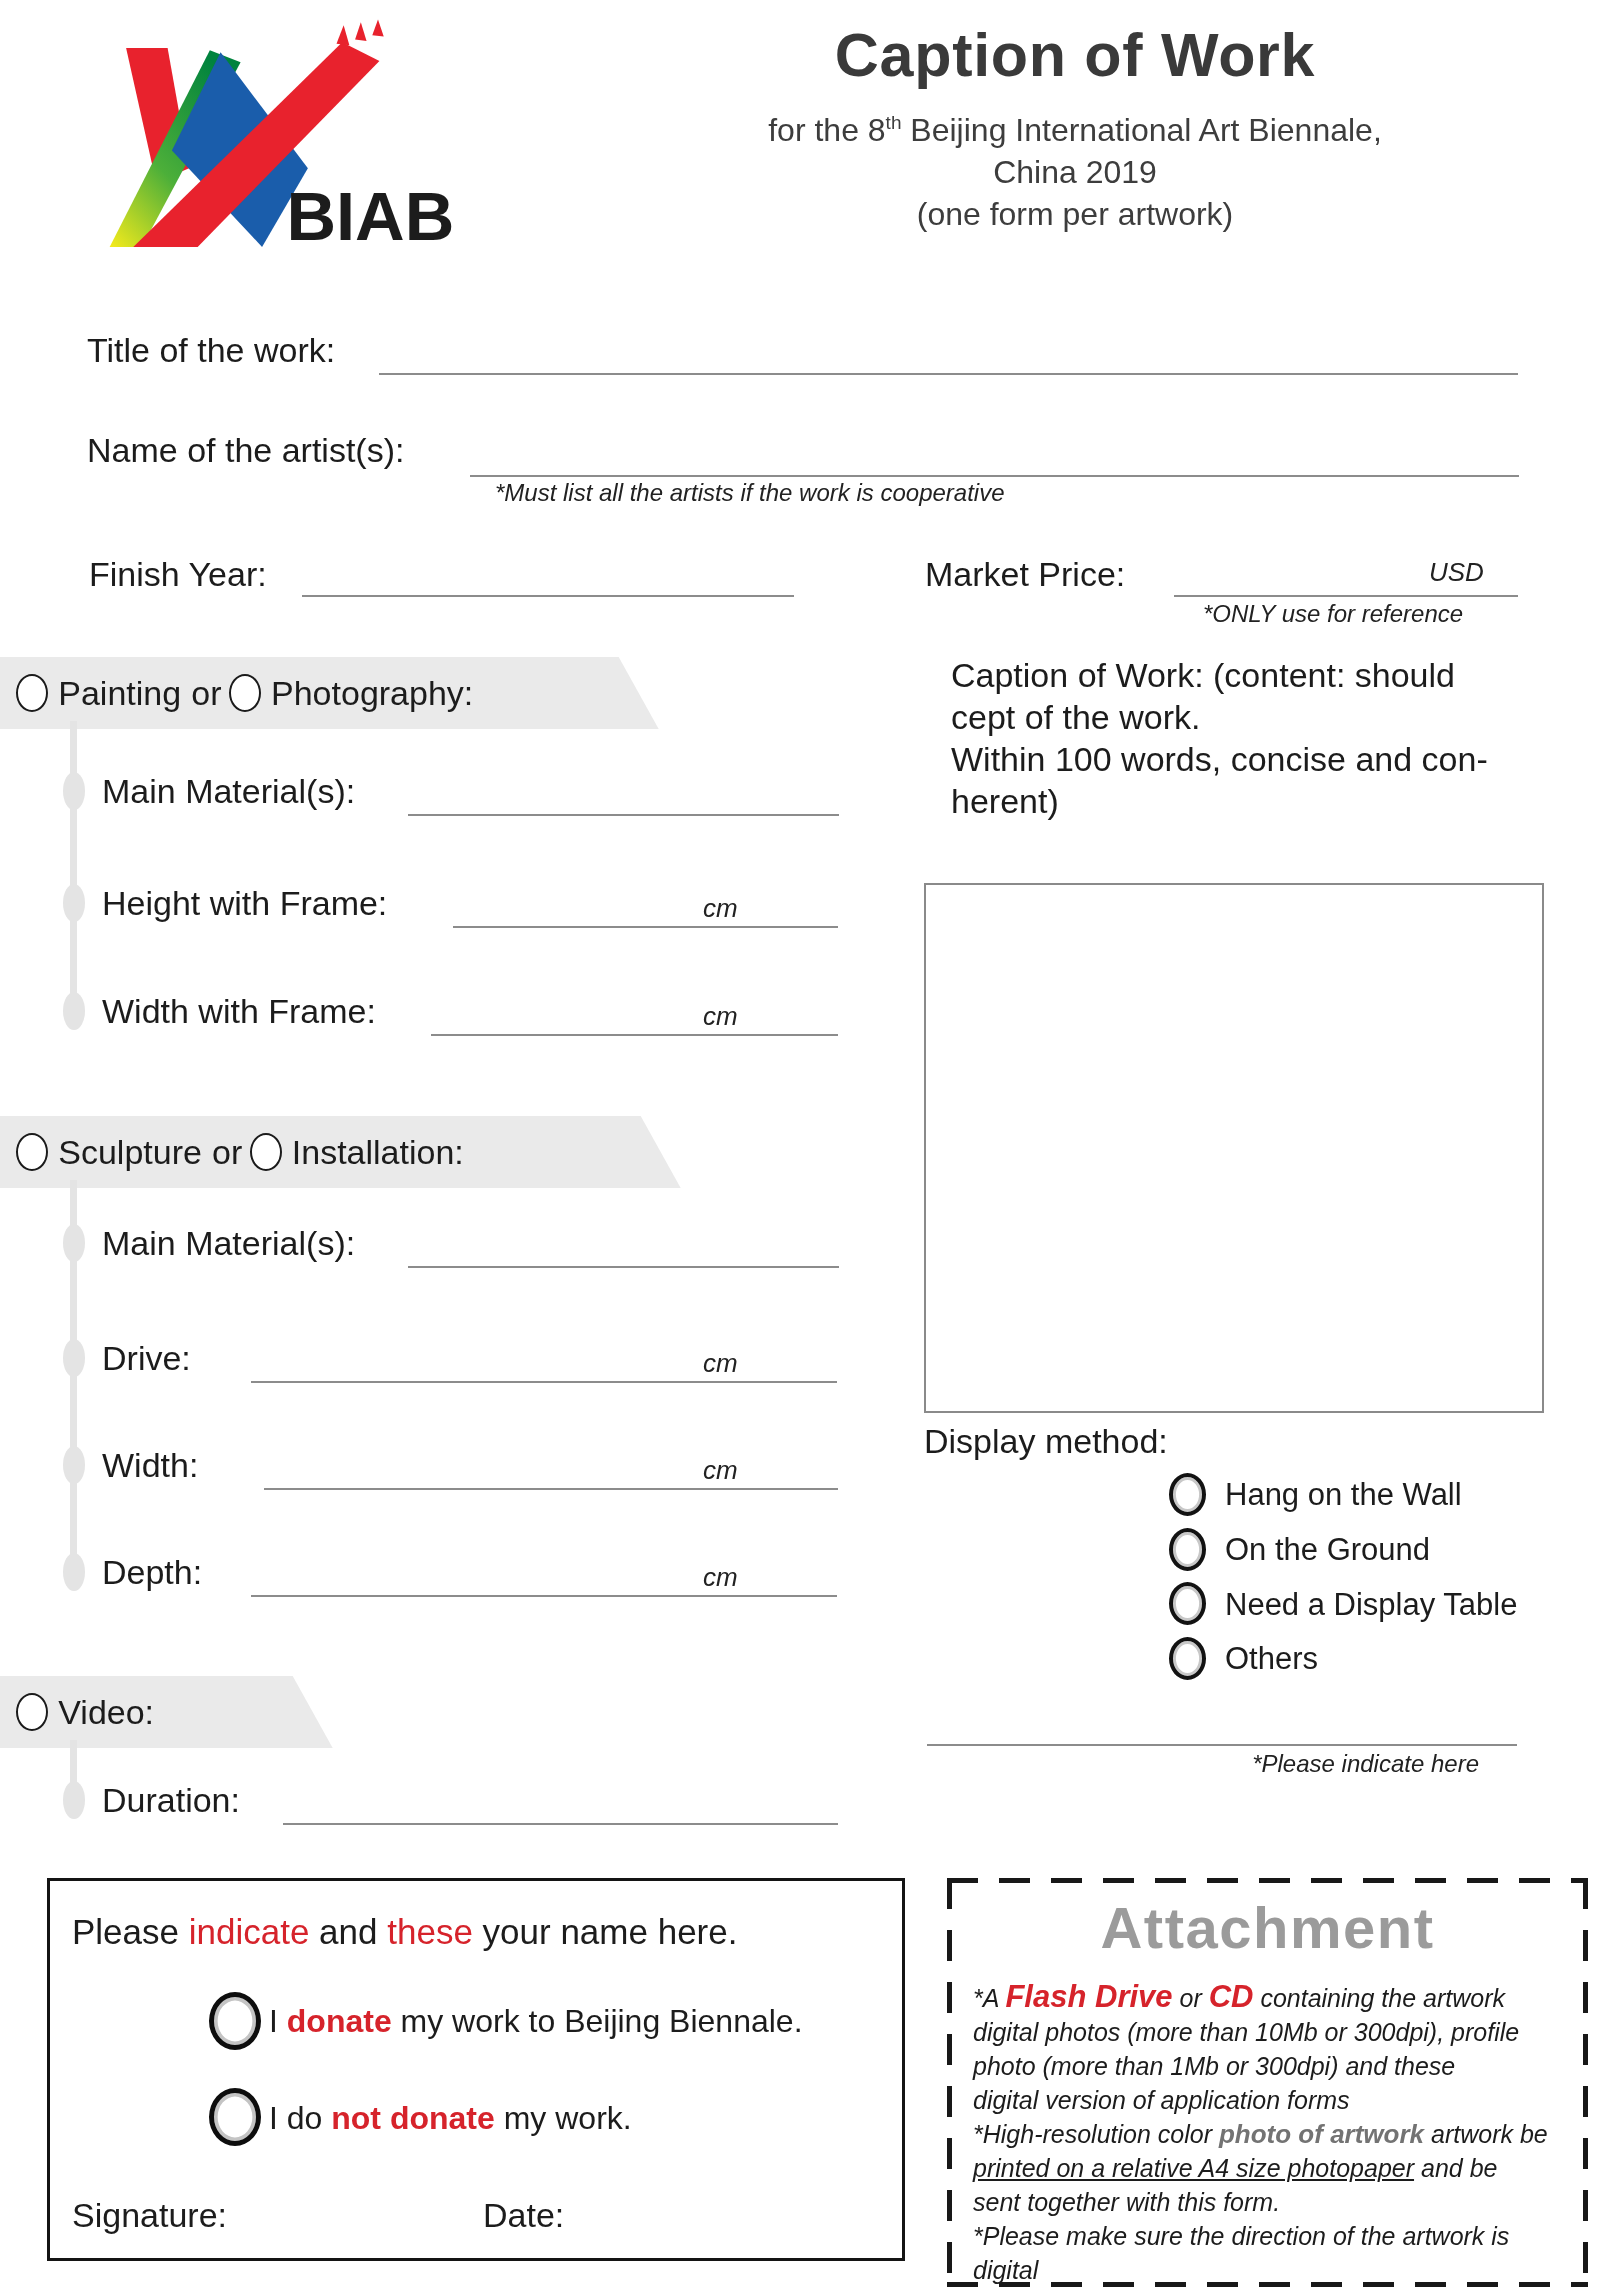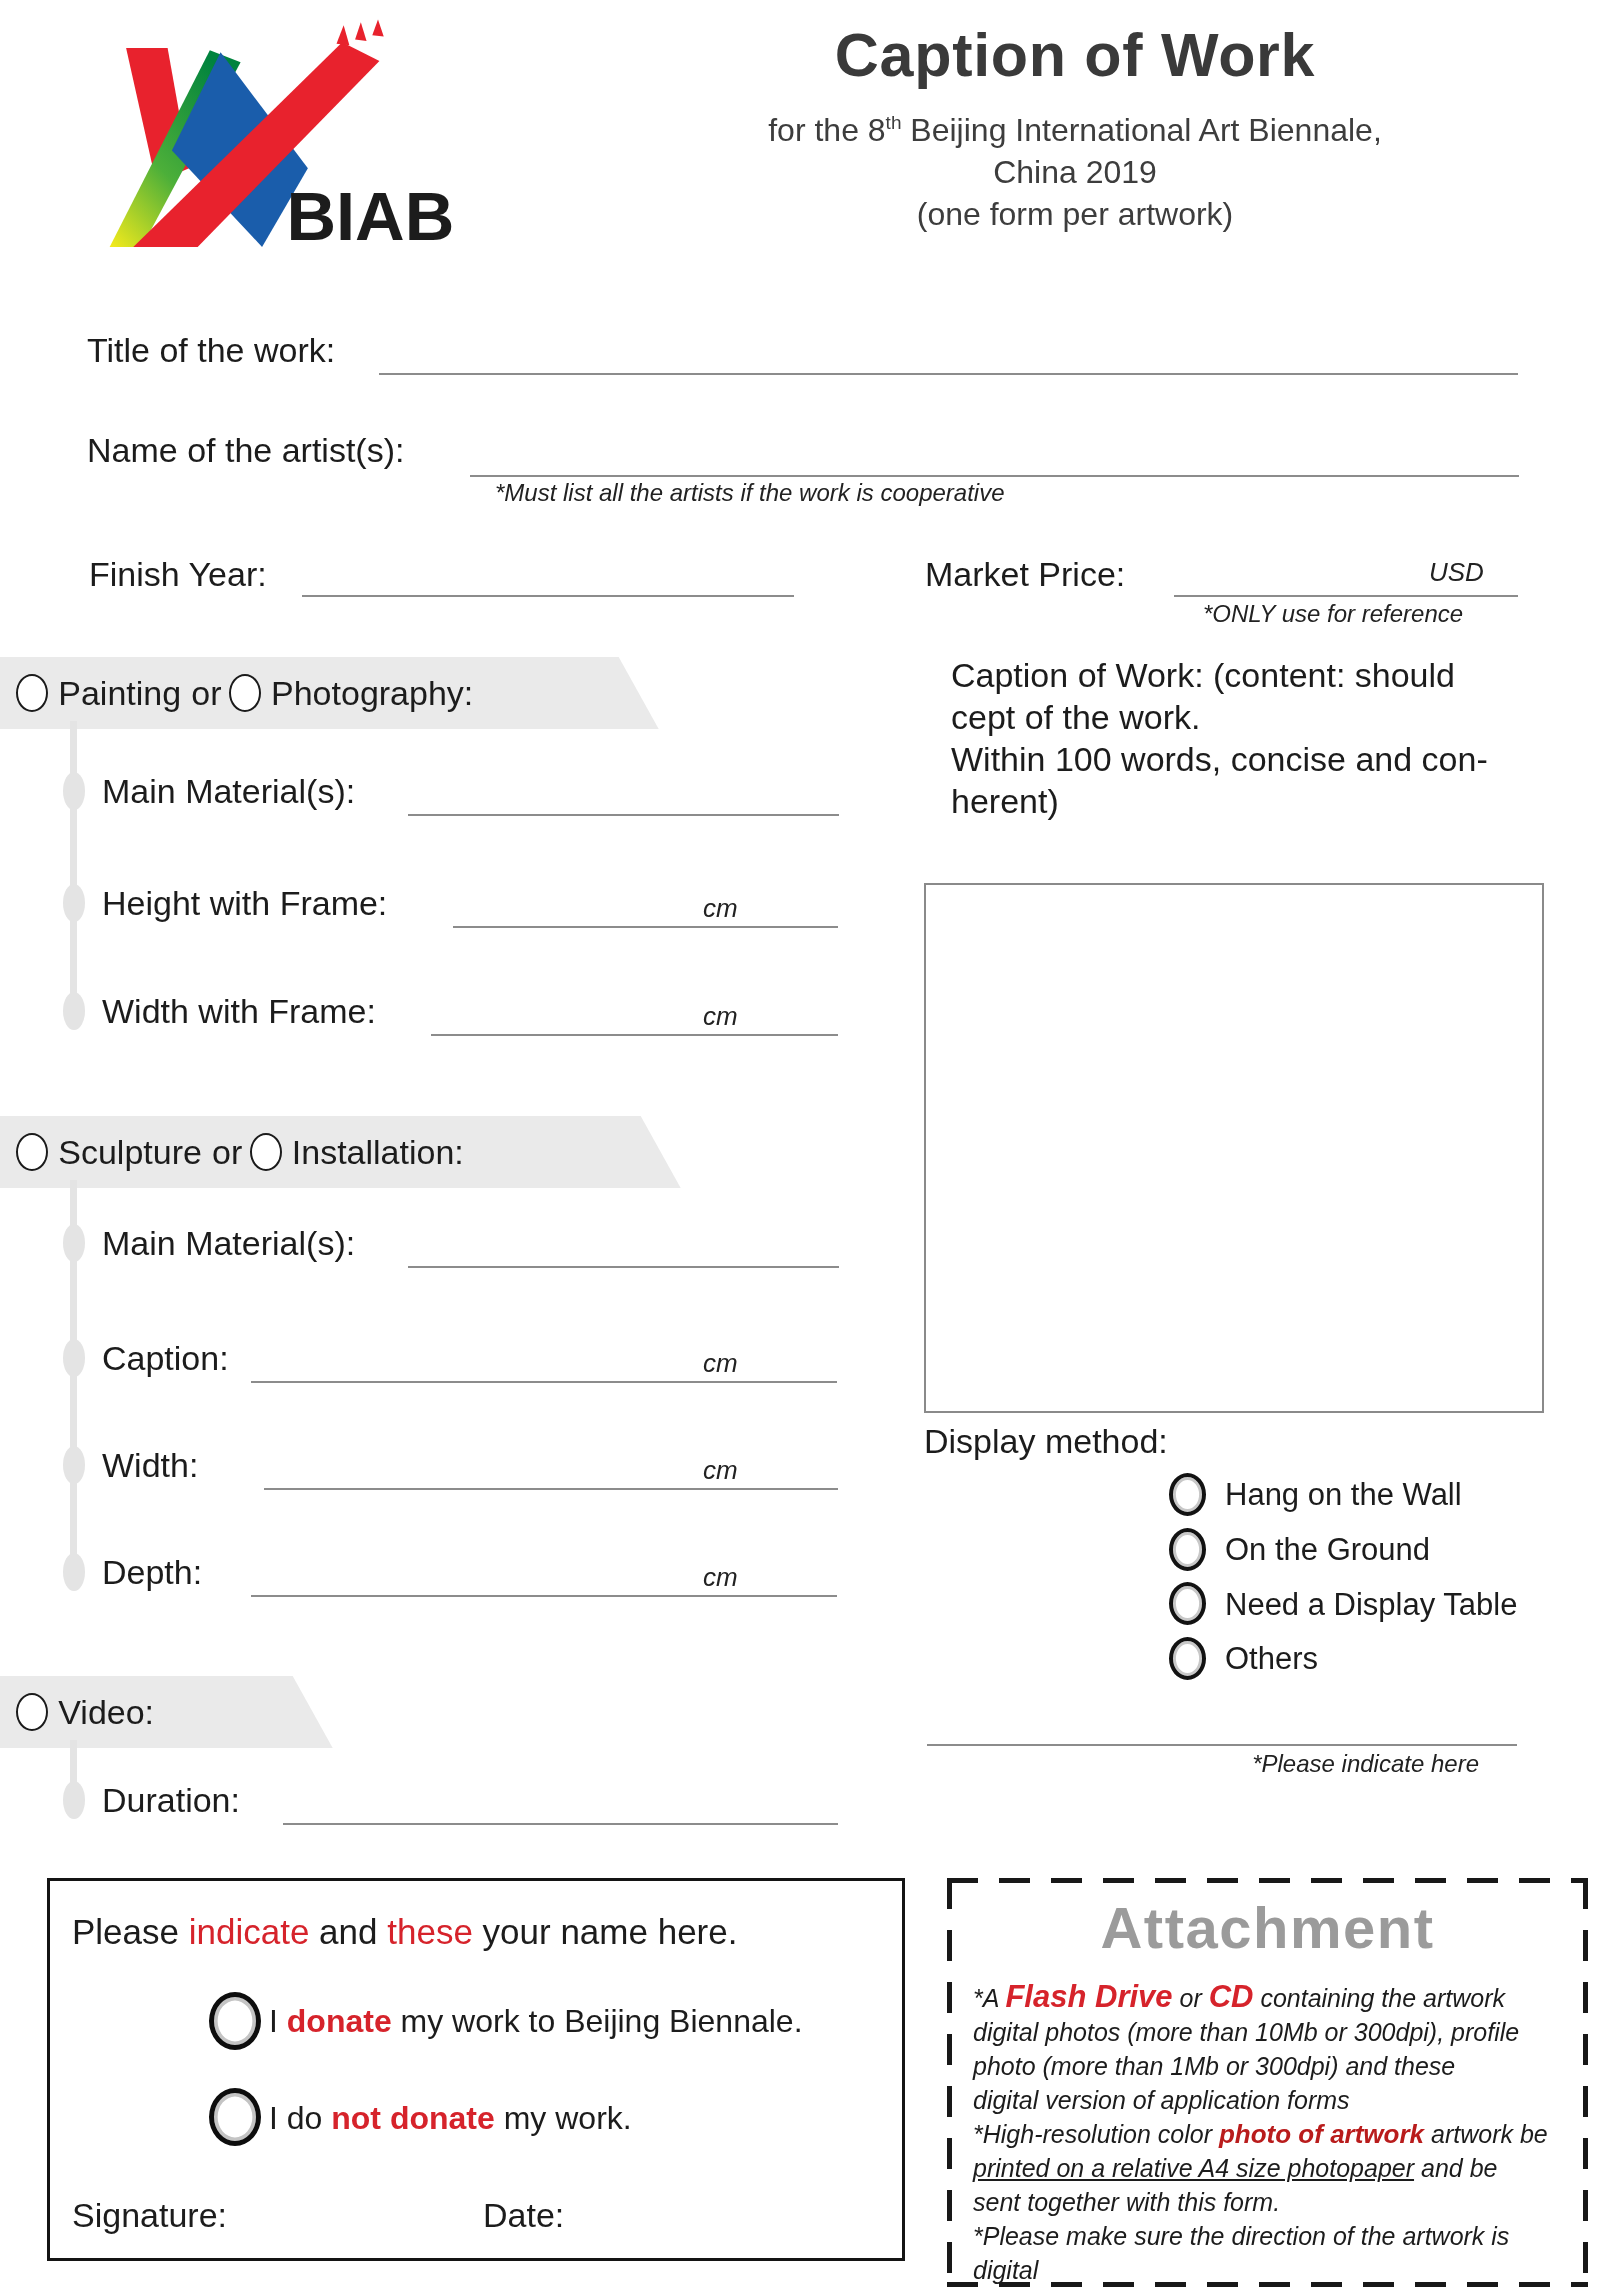--- a/index.html
+++ b/index.html
@@ -34,21 +34,21 @@
   .sign-opt{font-size:32px;color:#1c1c1c;white-space:nowrap;}
   .sign-opt b{font-weight:bold;}
   .attach-box{background:#fff;}
   .dash-h{position:absolute;left:0;right:0;height:5.1px;
           background:repeating-linear-gradient(90deg,#181818 0 31px,transparent 31px 52px);}
   .dash-v{position:absolute;top:0;bottom:0;width:5.1px;
           background:repeating-linear-gradient(180deg,#181818 0 31px,transparent 31px 52px);}
   .attach-title{font-size:58px;font-weight:bold;color:#9b9b9b;text-align:center;letter-spacing:1.5px;}
   .attach-line{font-size:25px;font-style:italic;color:#1c1c1c;line-height:34px;white-space:nowrap;}
   .attach-line .big-red{font-size:31px;font-weight:bold;color:#d6232b;}
-  .attach-line .sm-red{font-size:26px;font-weight:bold;color:#b91c1c;}
+  .attach-line .sm-red{font-size:26px;font-weight:bold;color:#737373;}
   .attach-line .und{text-decoration:underline;}
 </style>
 </head>
 <body>
 
 <div class="page">
 
   <div class="abs" style="left:45px;top:18px;width:437px;height:229px;">
     <svg viewBox="0 0 600 320" width="437" height="229">
       <defs>
@@ -123,21 +123,21 @@
   </div>
   <div class="abs vline" style="left:70px;top:1180px;height:397px;"></div>
   <div class="abs dot" style="left:63px;top:1224px;"></div>
   <div class="abs dot" style="left:63px;top:1339px;"></div>
   <div class="abs dot" style="left:63px;top:1446px;"></div>
   <div class="abs dot" style="left:63px;top:1553px;"></div>
 
   <div class="abs lbl" style="left:102px;top:1224px;">Main Material(s):</div>
   <div class="abs line" style="left:408px;top:1230px;width:431px;height:36px;"></div>
 
-  <div class="abs lbl" style="left:102px;top:1339px;">Caption:</div>
+  <div class="abs lbl" style="left:102px;top:1339px;">Drive:</div>
   <div class="abs line" style="left:251px;top:1345px;width:586px;height:36px;"></div>
   <div class="abs unit" style="left:703px;top:1348px;">cm</div>
 
   <div class="abs lbl" style="left:102px;top:1446px;">Width:</div>
   <div class="abs line" style="left:264px;top:1452px;width:574px;height:36px;"></div>
   <div class="abs unit" style="left:703px;top:1455px;">cm</div>
 
   <div class="abs lbl" style="left:102px;top:1553px;">Depth:</div>
   <div class="abs line" style="left:251px;top:1559px;width:586px;height:36px;"></div>
   <div class="abs unit" style="left:703px;top:1562px;">cm</div>

